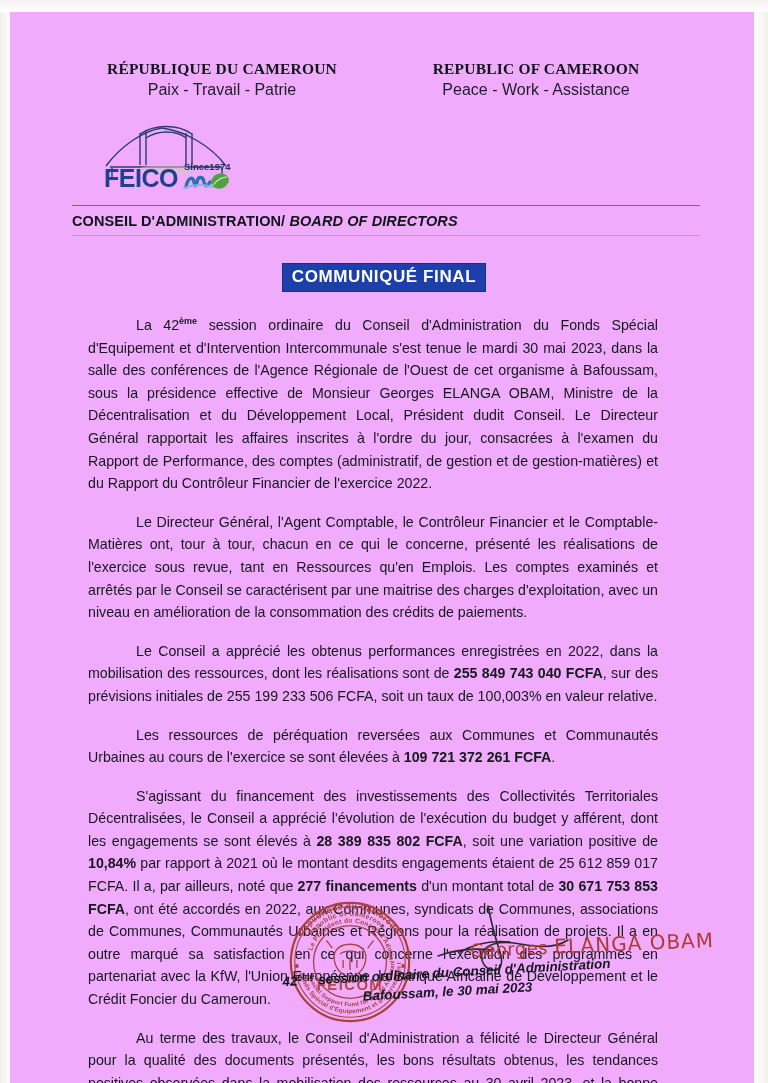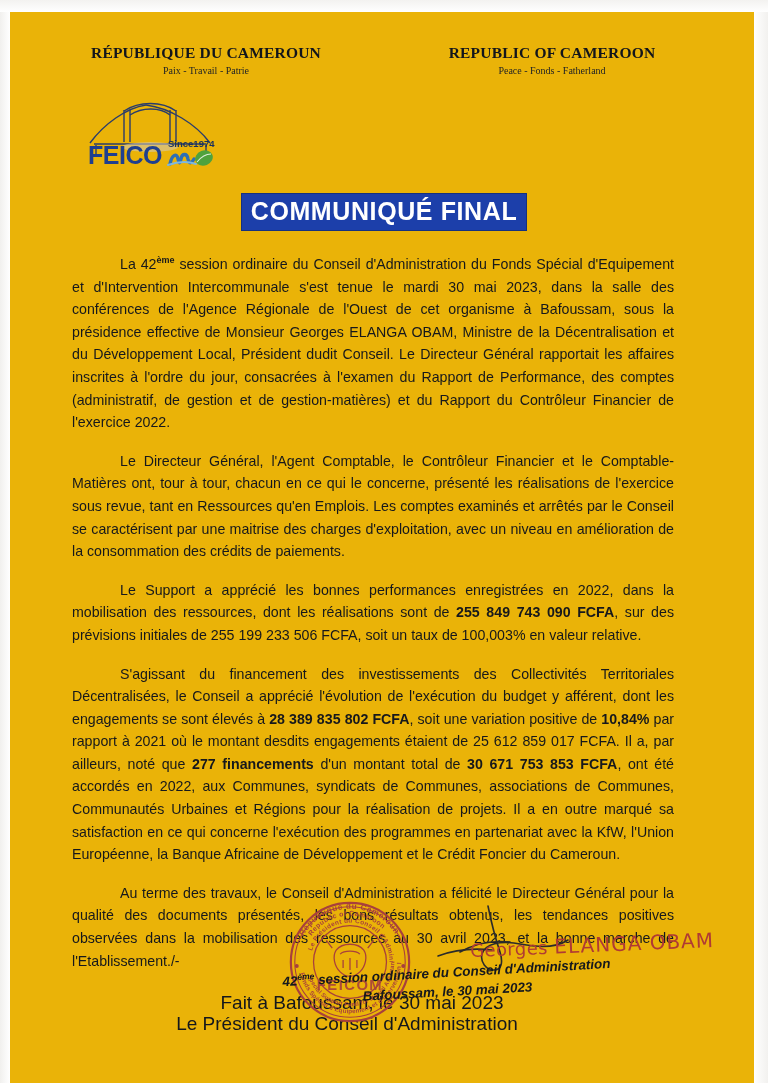--- a/index.html
+++ b/index.html
@@ -12,23 +12,23 @@
     height: 1083px;
     position: relative;
     font-family: "Liberation Sans", sans-serif;
     color: #1a1a1a;
     overflow: hidden;
   }
 
   .page {
     position: absolute;
     inset: 0;
-    background: #eab308;
+    background: #f0abfc;
     box-sizing: border-box;
-    padding: 0;
+    padding: 16px;
   }
 
   
   .scan-edge-left {
     position: absolute;
     left: 0; top: 0; bottom: 0;
     width: 10px;
     background: linear-gradient(to right, #f1f0ee, #ffffff);
     pointer-events: none;
   }
@@ -61,22 +61,22 @@
   .header-col.right { margin-right: 18px; }
   .country-name {
     font-family: "Liberation Serif", serif;
     font-weight: bold;
     font-size: 15.5px;
     letter-spacing: 0.2px;
     color: #12151c;
     white-space: nowrap;
   }
   .country-motto {
-    font-family: Liberation Serif, serif;
-    font-size: 10px;
+    font-family: Liberation Sans, sans-serif;
+    font-size: 16px;
     margin-top: 3px;
     color: #1b1f27;
     white-space: nowrap;
   }
 
   
   .logo-wrap {
     position: relative;
     margin: 22px 0 16px 84px;
     width: 160px;
@@ -102,21 +102,21 @@
 
   
   .title-row {
     text-align: center;
     margin-top: 27px;
   }
   .title-banner {
     display: inline-block;
     background: #1c3faa;
     color: #ffffff;
-    font-size: 25px;
+    font-size: 17px;
     font-weight: bold;
     letter-spacing: 0.6px;
     padding: 3px 9px 4px 9px;
     border: 1px solid #15317f;
   }
 
   
   .body-text {
     margin: 22px 78px 0 72px;
     font-size: 14.2px;
@@ -217,21 +217,21 @@
   <div class="scan-edge-right"></div>
   <div class="scan-edge-top"></div>
 
   <div class="header">
     <div class="header-col left">
       <div class="country-name">RÉPUBLIQUE DU CAMEROUN</div>
       <div class="country-motto">Paix - Travail - Patrie</div>
     </div>
     <div class="header-col right">
       <div class="country-name">REPUBLIC OF CAMEROON</div>
-      <div class="country-motto">Peace - Fonds - Fatherland</div>
+      <div class="country-motto">Peace - Work - Assistance</div>
     </div>
   </div>
 
   <div class="logo-wrap">
     <svg class="logo-svg" width="160" height="68" viewBox="0 0 160 68">
 
       <g fill="none" stroke="#2a3c6b" stroke-width="1.4">
         <path d="M6 45 C 20 26, 42 10, 62 7"></path>
         <path d="M62 7 C 86 10, 112 26, 126 45"></path>
         <path d="M10 46 L 122 46"></path>
@@ -251,32 +251,36 @@
       <path d="M86 66 C 88 56, 93 55, 94 61 C 95 66, 96 66, 97 61 C 98 55, 103 55, 104 61 C 105 66, 107 66, 110 61" fill="none" stroke="#2d6fb5" stroke-width="3.4" stroke-linecap="round"></path>
       <path d="M84 67 C 95 63, 104 63, 112 66" fill="none" stroke="#7fb8dd" stroke-width="2" stroke-linecap="round"></path>
 
       <ellipse cx="120" cy="60" rx="9" ry="7.5" fill="#4fa23d" transform="rotate(-22 120 60)"></ellipse>
       <path d="M113 64 C 117 59, 122 56, 127 56" fill="none" stroke="#ffffff" stroke-width="1.2" opacity="0.8"></path>
 
       <text x="84" y="49" font-family="Liberation Sans, sans-serif" font-size="9.5" font-weight="bold" fill="#17305e">Since1974</text>
     </svg>
   </div>
 
+  <div class="board-band">
+    <div class="board-line"><span class="board-fr">CONSEIL D'ADMINISTRATION/</span><span class="board-en"> BOARD OF DIRECTORS</span></div>
+  </div>
 
   <div class="title-row">
     <span class="title-banner">COMMUNIQUÉ FINAL</span>
   </div>
 
   <div class="body-text">
     <p><span>La 42</span><sup class="ord">ème</sup><span> session ordinaire du Conseil d'Administration du Fonds Spécial d'Equipement et d'Intervention Intercommunale s'est tenue le mardi 30 mai 2023, dans la salle des conférences de l'Agence Régionale de l'Ouest de cet organisme à Bafoussam, sous la présidence effective de Monsieur Georges ELANGA OBAM, Ministre de la Décentralisation et du Développement Local, Président dudit Conseil. Le Directeur Général rapportait les affaires inscrites à l'ordre du jour, consacrées à l'examen du Rapport de Performance, des comptes (administratif, de gestion et de gestion-matières) et du Rapport du Contrôleur Financier de l'exercice 2022.</span></p>
 
     <p>Le Directeur Général, l'Agent Comptable, le Contrôleur Financier et le Comptable-Matières ont, tour à tour, chacun en ce qui le concerne, présenté les réalisations de l'exercice sous revue, tant en Ressources qu'en Emplois. Les comptes examinés et arrêtés par le Conseil se caractérisent par une maitrise des charges d'exploitation, avec un niveau en amélioration de la consommation des crédits de paiements.</p>
 
-    <p><span>Le Support a apprécié les bonnes performances enregistrées en 2022, dans la mobilisation des ressources, dont les réalisations sont de </span><span class="b">255 849 743 090 FCFA</span><span>, sur des prévisions initiales de 255 199 233 506 FCFA, soit un taux de 100,003% en valeur relative.</span></p>
-
+    <p><span>Le Conseil a apprécié les obtenus performances enregistrées en 2022, dans la mobilisation des ressources, dont les réalisations sont de </span><span class="b">255 849 743 040 FCFA</span><span>, sur des prévisions initiales de 255 199 233 506 FCFA, soit un taux de 100,003% en valeur relative.</span></p>
+
+    <p><span>Les ressources de péréquation reversées aux Communes et Communautés Urbaines au cours de l'exercice se sont élevées à </span><span class="b">109 721 372 261 FCFA</span><span>.</span></p>
 
     <p><span>S'agissant du financement des investissements des Collectivités Territoriales Décentralisées, le Conseil a apprécié l'évolution de  l'exécution du budget y afférent, dont les engagements se sont élevés à </span><span class="b">28 389 835 802 FCFA</span><span>, soit une variation positive de </span><span class="b">10,84%</span><span> par rapport à 2021 où le montant desdits engagements étaient de 25 612 859 017 FCFA. Il a, par ailleurs, noté que </span><span class="b">277 financements</span><span> d'un montant total de </span><span class="b">30 671 753 853 FCFA</span><span>, ont été accordés en 2022, aux Communes, syndicats de Communes, associations de Communes, Communautés Urbaines et Régions pour la réalisation de projets. Il a en outre marqué sa satisfaction en ce qui concerne l'exécution des programmes en partenariat avec la KfW, l'Union Européenne, la Banque Africaine de Développement et le Crédit Foncier du Cameroun.</span></p>
 
     <p class="last">Au terme des travaux, le Conseil d'Administration a félicité le Directeur Général pour la qualité des documents présentés, les bons résultats obtenus, les tendances positives observées dans la mobilisation des ressources au 30 avril 2023, et la bonne marche de l'Etablissement./-</p>
   </div>
 
   <div class="sign-block">
     <div class="sign-line place">Fait à Bafoussam, le 30 mai 2023</div>
     <div class="sign-line">Le Président du Conseil d'Administration</div>
   </div>

